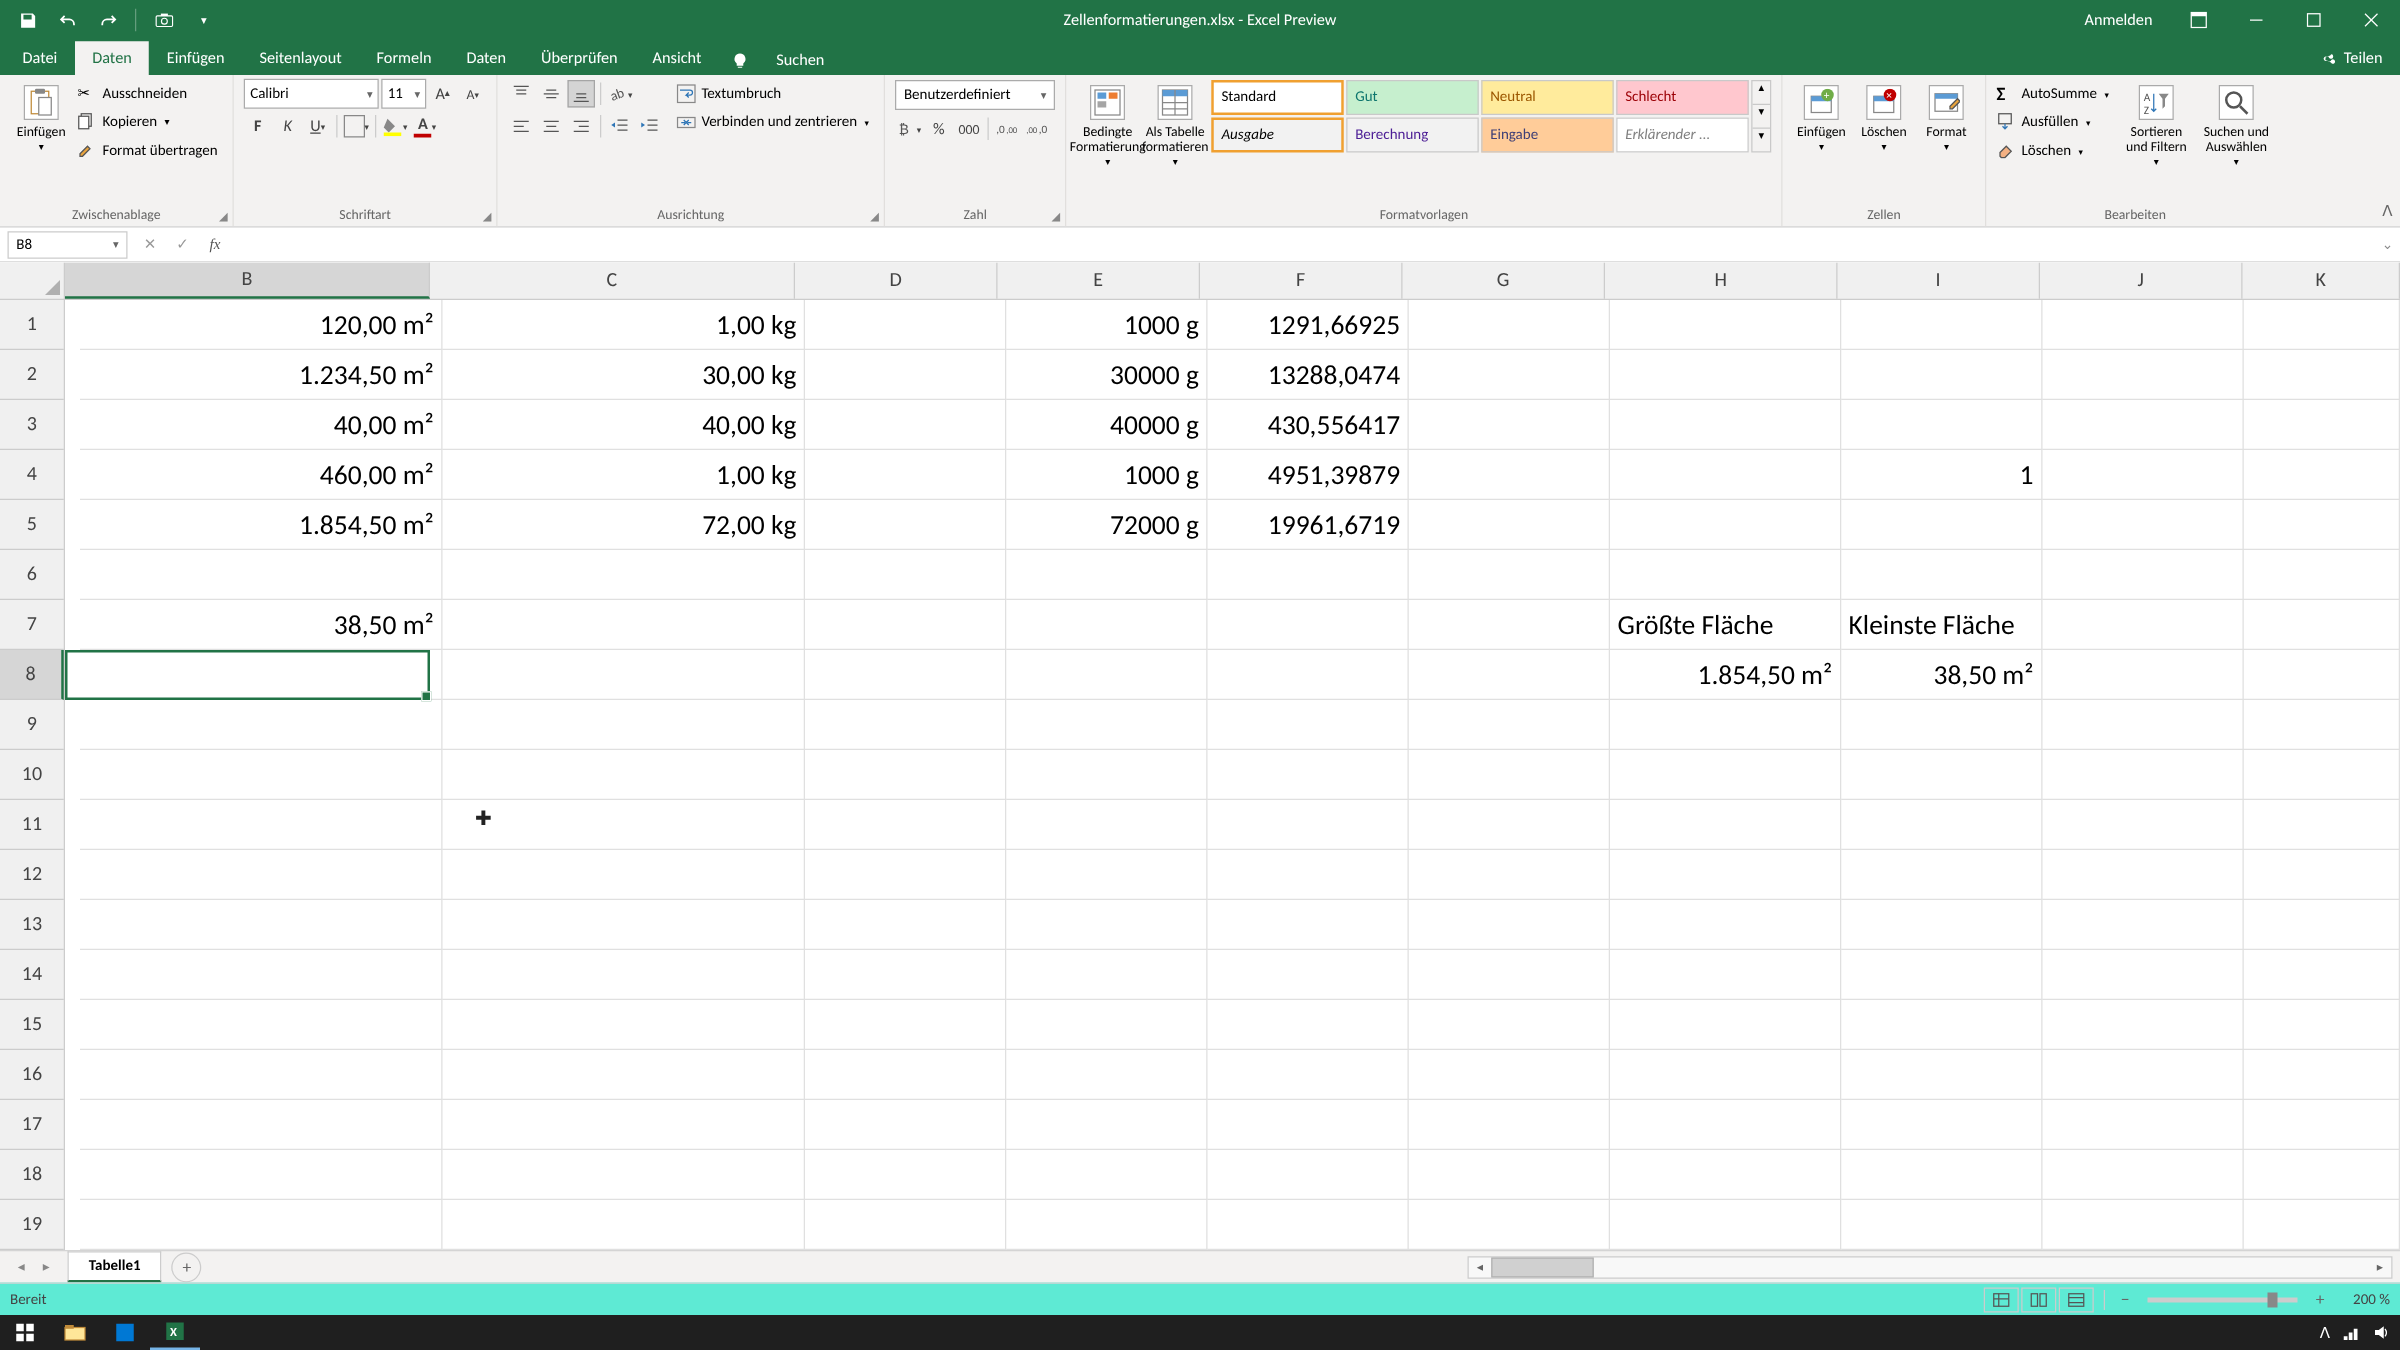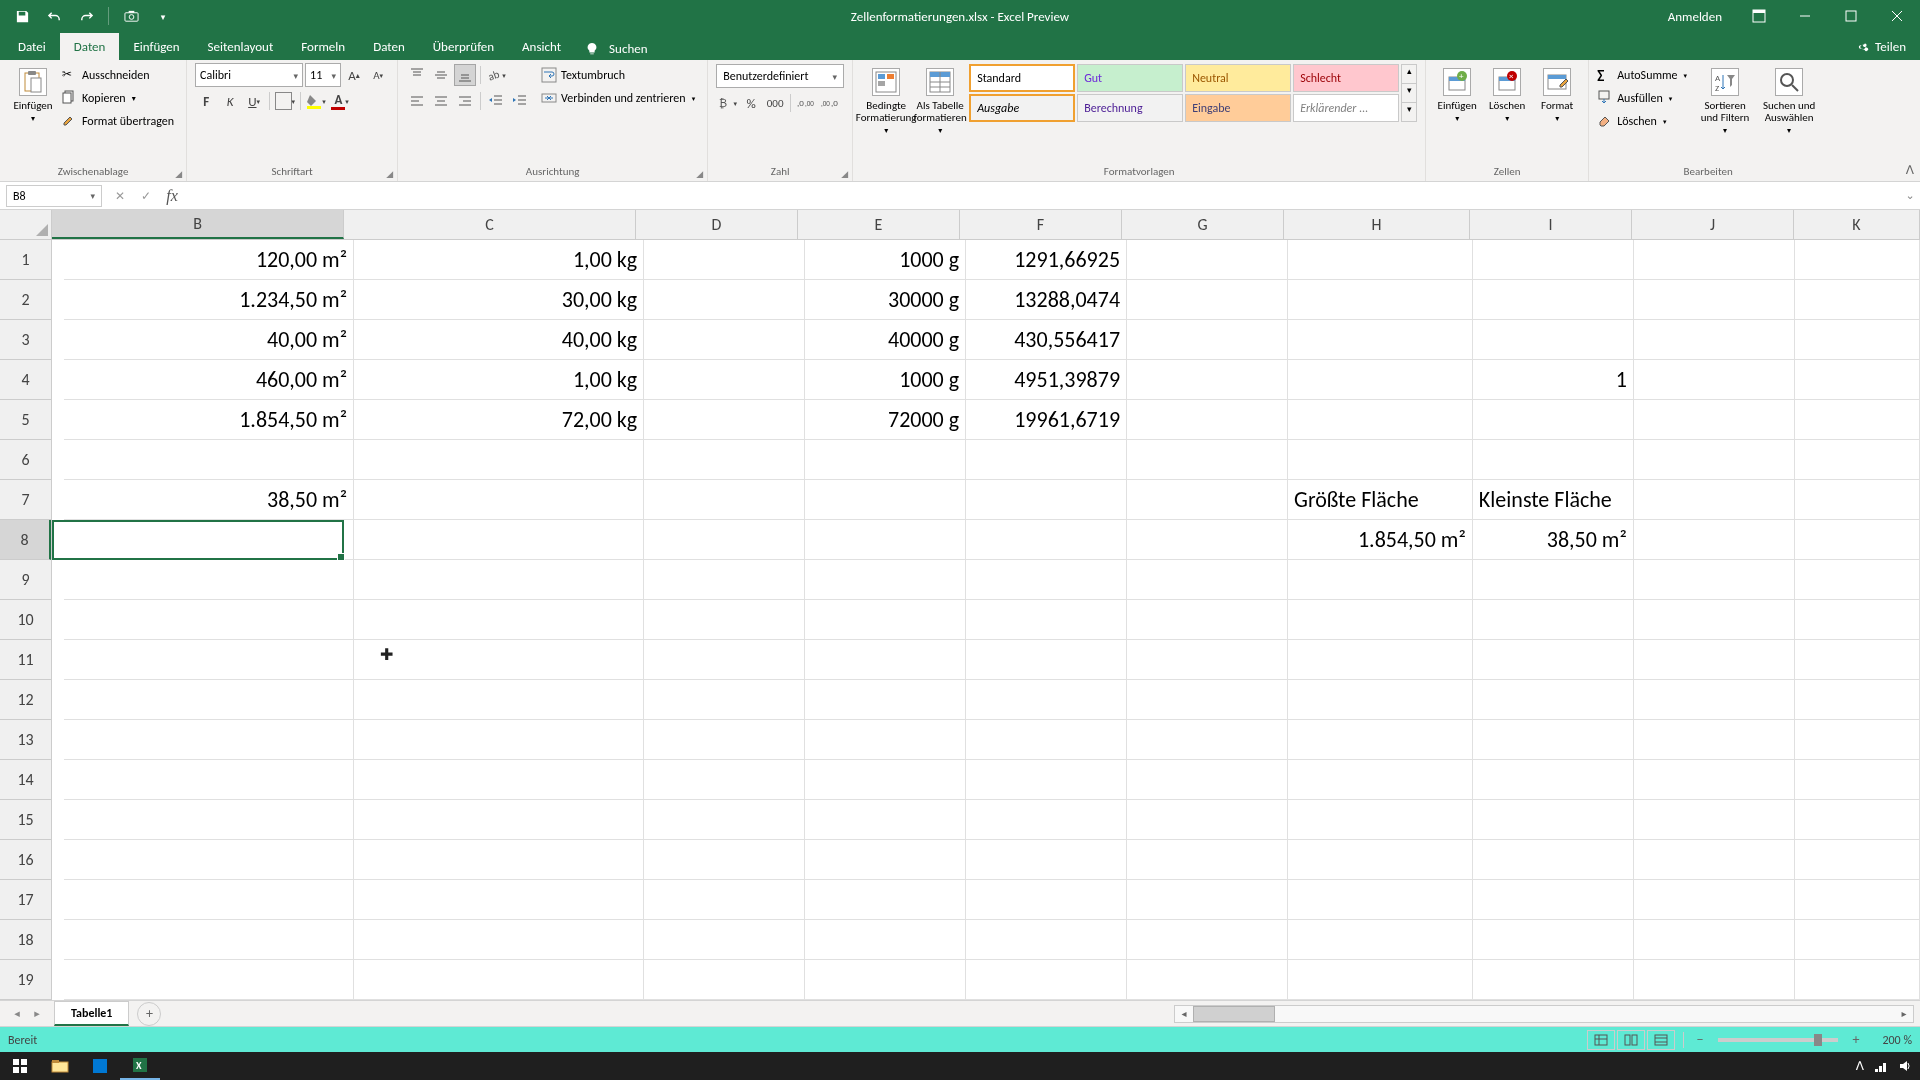--- a/index.html
+++ b/index.html
@@ -12,21 +12,21 @@
 .titlebar .qat .sep { width: 1px; height: 18px; background: rgba(255,255,255,0.3); margin: 0 4px; }
 .titlebar .title { position: absolute; left: 50%; transform: translateX(-50%); font-size: 13px; }
 .titlebar .right { margin-left: auto; display: flex; align-items: flex-start; }
 .titlebar .right .rbtn { padding: 0 14px; height: 32px; display: flex; align-items: center; justify-content: center; font-size: 13px; }
 .titlebar .right .icon-btn { width: 46px; height: 32px; display: flex; align-items: center; justify-content: center; font-size: 14px; }
 
 
 .ribbon-tabs { height: 28px; background: #217346; display: flex; align-items: flex-end; padding-left: 4px; position: relative; }
 .ribbon-tabs .tab { padding: 6px 14px 6px; font-size: 13px; color: #fff; cursor: pointer; }
 .ribbon-tabs .tab.active { background: #f3f2f1; color: #217346; }
-.ribbon-tabs .search-area { display: flex; align-items: center; color: #fff; padding: 4px 10px; gap: 10px; font-size: 13px; }
+.ribbon-tabs .search-area { display: flex; align-items: center; color: #fff; padding: 4px 10px; gap: 22px; font-size: 13px; }
 .ribbon-tabs .share { margin-left: auto; color: #fff; padding: 6px 14px; display: flex; align-items: center; gap: 6px; font-size: 13px; }
 
 
 .ribbon { height: 122px; background: #f3f2f1; border-bottom: 1px solid #d4d4d4; display: flex; position: relative; }
 .group { border-right: 1px solid #e1dfdd; padding: 4px 8px 2px; display: flex; flex-direction: column; justify-content: space-between; height: 100%; }
 .group-label { font-size: 11px; color: #666; text-align: center; padding: 2px 0 1px; position: relative; }
 .group-label .dlg { position: absolute; right: -4px; bottom: 0; font-size: 9px; color: #888; }
 .group-body { flex: 1; display: flex; align-items: flex-start; gap: 4px; }
 
 .big-btn { width: 50px; display: flex; flex-direction: column; align-items: center; justify-content: center; gap: 2px; padding: 4px 2px; text-align: center; font-size: 11px; line-height: 1.1; }
@@ -48,21 +48,21 @@
 .rt-col { display: flex; flex-direction: column; gap: 1px; }
 .rt-item { display: flex; align-items: center; gap: 4px; font-size: 12px; height: 22px; padding-right: 4px; }
 .rt-item .ico-s { width: 16px; height: 16px; display:inline-block; }
 
 
 .formula-bar { height: 28px; border-bottom: 1px solid #d4d4d4; display: flex; align-items: center; background: #fff; }
 .name-box { width: 96px; height: 22px; border: 1px solid #ccc; margin-left: 6px; display: flex; align-items: center; padding: 0 6px; font-size: 12px; background: #fff; }
 .name-box .drop-caret { font-size: 9px; }
 .fx-btns { display: flex; align-items: center; gap: 2px; margin: 0 6px; }
 .fx-btn { width: 24px; height: 22px; display: flex; align-items: center; justify-content: center; color: #999; font-size: 12px; }
-.fx-label { font-style: italic; font-family: "Times New Roman", serif; font-size: 16px; color: #555; }
+.fx-label { font-style: italic; font-family: "Times New Roman", serif; font-size: 12px; color: #555; }
 .formula-input { flex: 1; height: 22px; border: none; padding: 0 6px; font-size: 13px; outline: none; }
 .formula-expand { width: 20px; color: #888; text-align: center; font-size: 11px; }
 
 
 .grid-area { position: absolute; top: 210px; bottom: 44px; left: 0; right: 0; background: #fff; overflow: hidden; }
 .corner { position: absolute; top: 0; left: 0; width: 52px; height: 30px; background: #f0f0f0; border-right: 1px solid #ccc; border-bottom: 1px solid #ccc; }
 .corner::after { content: ""; position: absolute; right: 3px; bottom: 3px; width: 0; height: 0; border-style: solid; border-width: 0 0 12px 12px; border-color: transparent transparent #b0b0b0 transparent; }
 
 .col-headers { position: absolute; top: 0; left: 52px; right: 0; height: 30px; display: flex; background: #f0f0f0; border-bottom: 1px solid #ccc; }
 .col-h { border-right: 1px solid #ccc; display: flex; align-items: center; justify-content: center; font-size: 16px; color: #444; font-family: Calibri; }
@@ -459,21 +459,21 @@
               <line x1="2" y1="17" x2="22" y2="17" stroke="#888"></line>
               <line x1="12" y1="2" x2="12" y2="22" stroke="#888"></line>
             </svg>
           </div>
         <span>Als Tabelle formatieren</span>
           <span style="font-size:8px">▾</span>
       </div>
       <div style="display:flex;align-items:center;gap:2px">
         <div class="style-grid">
           <div class="style-cell" style="background:#fff;border:2px solid #f0a030">Standard</div>
-          <div class="style-cell" style="background:#c6efce;color:#6d28d9">Gut</div>
+          <div class="style-cell" style="background:#c6efce;color:#0f766e">Gut</div>
           <div class="style-cell" style="background:#ffeb9c;color:#9c5700">Neutral</div>
           <div class="style-cell" style="background:#ffc7ce;color:#9c0006">Schlecht</div>
           <div class="style-cell" style="background:#f2f2f2;border:2px solid #f0a030;font-style:italic">Ausgabe</div>
           <div class="style-cell" style="background:#f2f2f2;color:#4c1d95">Berechnung</div>
           <div class="style-cell" style="background:#ffcc99;color:#3f3f76">Eingabe</div>
           <div class="style-cell" style="background:#fff;color:#7f7f7f;font-style:italic">Erklärender ...</div>
         </div>
         <div style="width:16px;display:flex;flex-direction:column;border:1px solid #c9c9c9;height:58px">
           <div style="flex:1;text-align:center;font-size:9px;border-bottom:1px solid #c9c9c9">▴</div>
           <div style="flex:1;text-align:center;font-size:9px;border-bottom:1px solid #c9c9c9">▾</div>

